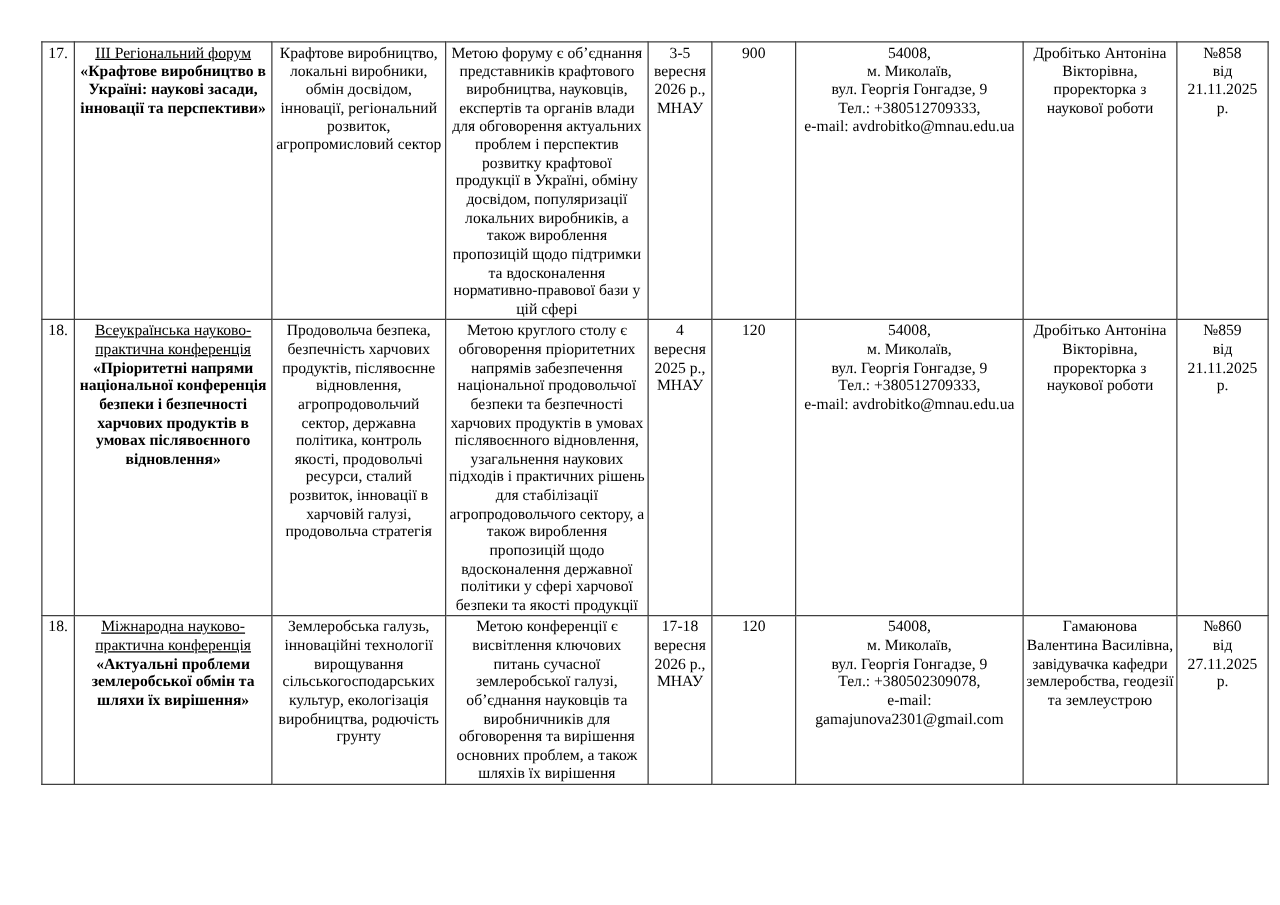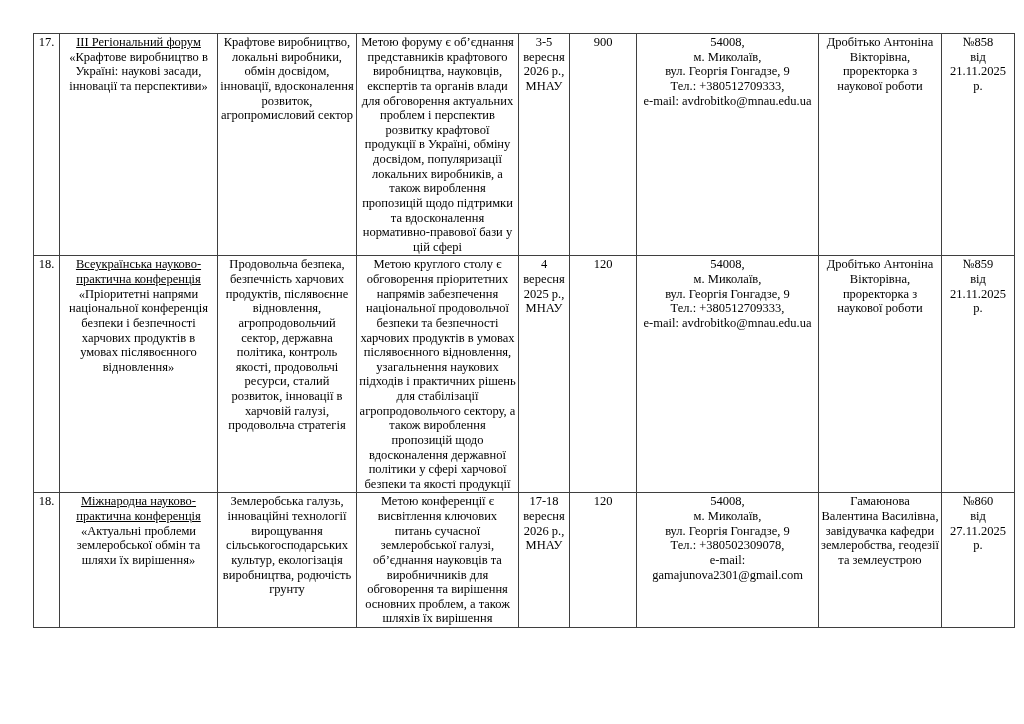--- a/index.html
+++ b/index.html
@@ -45,21 +45,21 @@
   td.cell-name {
     text-align: left;
     padding-left: 4px;
   }
   .event-type {
     display: block;
     text-decoration: underline;
   }
   .event-title {
     display: block;
-    font-weight: normal;
+    font-weight: bold;
   }
   .preline {
     white-space: pre-line;
   }
   tr.row-17 td { height: 194px; }
   tr.row-18 td { height: 222px; }
   tr.row-19 td { height: 110px; }
 
   col.c-num      { width: 26px;  }
   col.c-name     { width: 158px; }
@@ -87,21 +87,21 @@
         <col class="c-person">
         <col class="c-doc">
     </colgroup>
     <tbody>
       <tr class="row-17">
         <td class="cell-num">17.</td>
         <td class="cell-name">
           <span class="event-type">ІІІ Регіональний форум</span>
           <span class="event-title">«Крафтове виробництво в Україні: наукові засади, інновації та перспективи»</span>
         </td>
-        <td>Крафтове виробництво, локальні виробники, обмін досвідом, інновації, вдосконалення розвиток, агропромисловий сектор</td>
+        <td>Крафтове виробництво, локальні виробники, обмін досвідом, інновації, регіональний розвиток, агропромисловий сектор</td>
         <td>Метою форуму є об’єднання представників крафтового виробництва, науковців, експертів та органів влади для обговорення актуальних проблем і перспектив розвитку крафтової продукції в Україні, обміну досвідом, популяризації локальних виробників, а також вироблення пропозицій щодо підтримки та вдосконалення нормативно-правової бази у цій сфері</td>
         <td class="preline">3-5
 вересня
 2026 р.,
 МНАУ</td>
         <td>900</td>
         <td class="preline">54008,
 м. Миколаїв,
 вул. Георгія Гонгадзе, 9
 Тел.: +380512709333,

